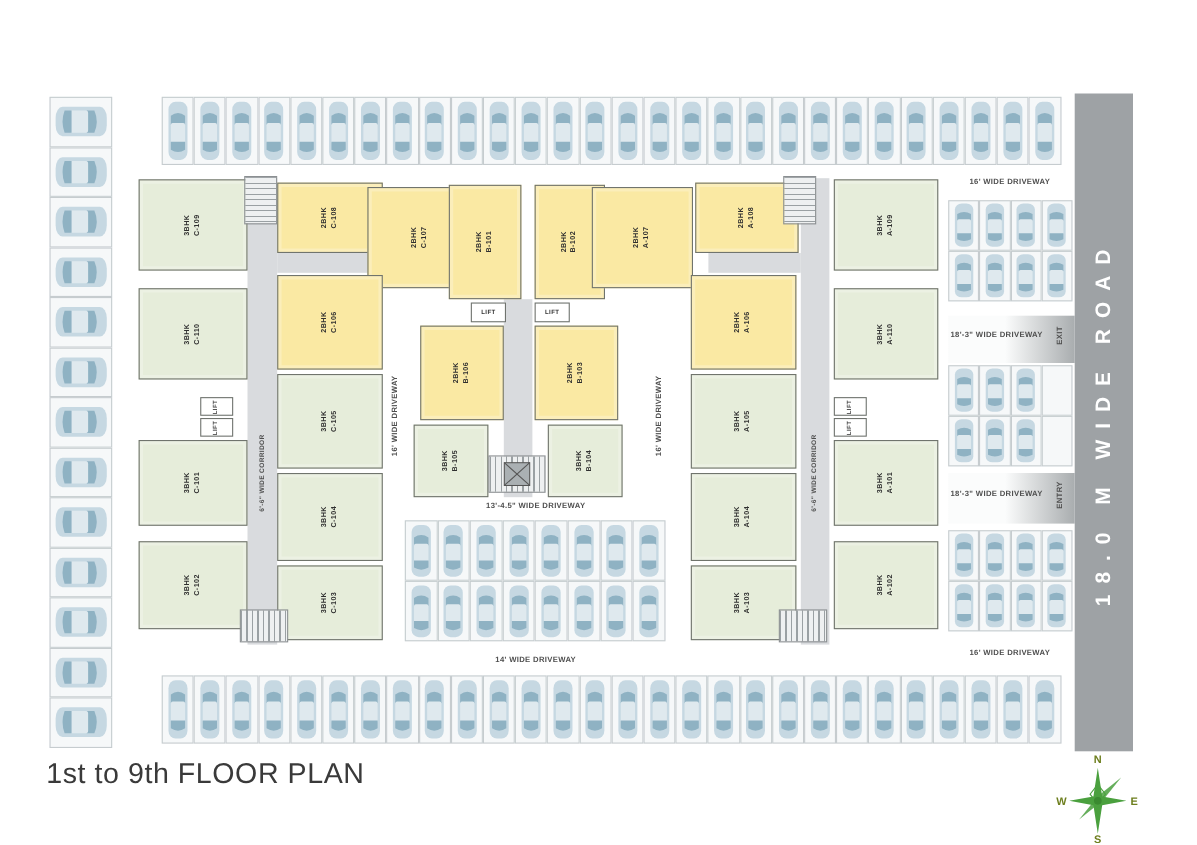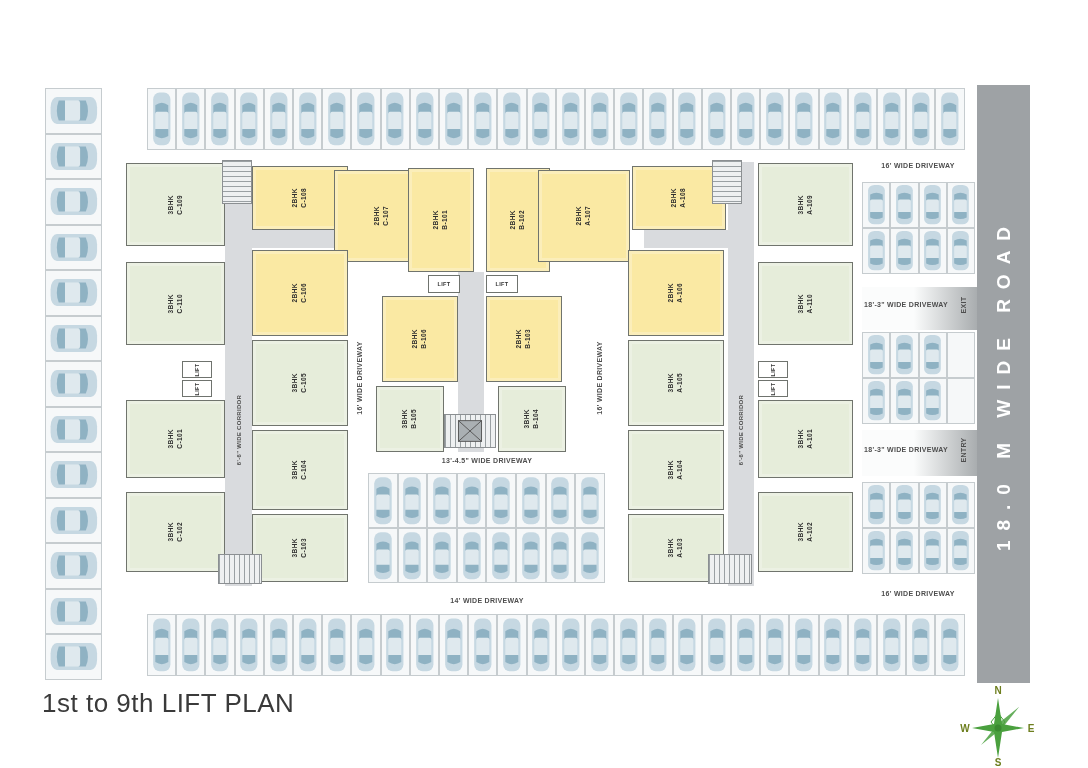--- a/index.html
+++ b/index.html
@@ -1206,21 +1206,21 @@
       <div class="dlabel" style="position: absolute; left: 427px; top: 456px; width: 120px; height: 10px; line-height: 10px;">13'-4.5" WIDE DRIVEWAY</div>
       <div class="dlabel" style="position: absolute; left: 427px; top: 596px; width: 120px; height: 10px; line-height: 10px;">14' WIDE DRIVEWAY</div>
       <div class="dlabel" style="position: absolute; left: 858px; top: 161px; width: 120px; height: 10px; line-height: 10px;">16' WIDE DRIVEWAY</div>
       <div class="dlabel" style="position: absolute; left: 846px; top: 300px; width: 120px; height: 10px; line-height: 10px;">18'-3" WIDE DRIVEWAY</div>
       <div class="dlabel" style="position: absolute; left: 846px; top: 445px; width: 120px; height: 10px; line-height: 10px;">18'-3" WIDE DRIVEWAY</div>
       <div class="dlabel" style="position: absolute; left: 858px; top: 589px; width: 120px; height: 10px; line-height: 10px;">16' WIDE DRIVEWAY</div>
       <div class="dlabel rot" style="position: absolute; left: 904px; top: 300px; width: 120px; height: 10px; line-height: 10px;">EXIT</div>
       <div class="dlabel rot" style="position: absolute; left: 904px; top: 445px; width: 120px; height: 10px; line-height: 10px;">ENTRY</div>
     </div>
 
-  <div id="title">1st to 9th LIFT PLAN</div>
+  <div id="title">1st to 9th FLOOR PLAN</div>
 
   <svg id="compass" width="76" height="86" viewBox="0 0 76 86">
     <text x="38" y="12" text-anchor="middle" font-size="10" font-weight="bold" fill="#6e7f1f" font-family="Liberation Sans, sans-serif">N</text>
     <text x="38" y="84" text-anchor="middle" font-size="10" font-weight="bold" fill="#6e7f1f" font-family="Liberation Sans, sans-serif">S</text>
     <text x="5" y="50" text-anchor="middle" font-size="10" font-weight="bold" fill="#6e7f1f" font-family="Liberation Sans, sans-serif">W</text>
     <text x="71" y="50" text-anchor="middle" font-size="10" font-weight="bold" fill="#6e7f1f" font-family="Liberation Sans, sans-serif">E</text>
     <g>
       <polygon points="38,31 45,40 38,49 31,40" fill="none" stroke="#4aa03e" stroke-width="1"></polygon>
       <polygon points="38,16 41,43 38,70 35,43" fill="#4aa03e" transform="rotate(45 38 46)" opacity="0.85"></polygon>
       <polygon points="38,16 42,42 64,46 42,50 38,76 34,50 12,46 34,42" fill="#4aa03e"></polygon>

